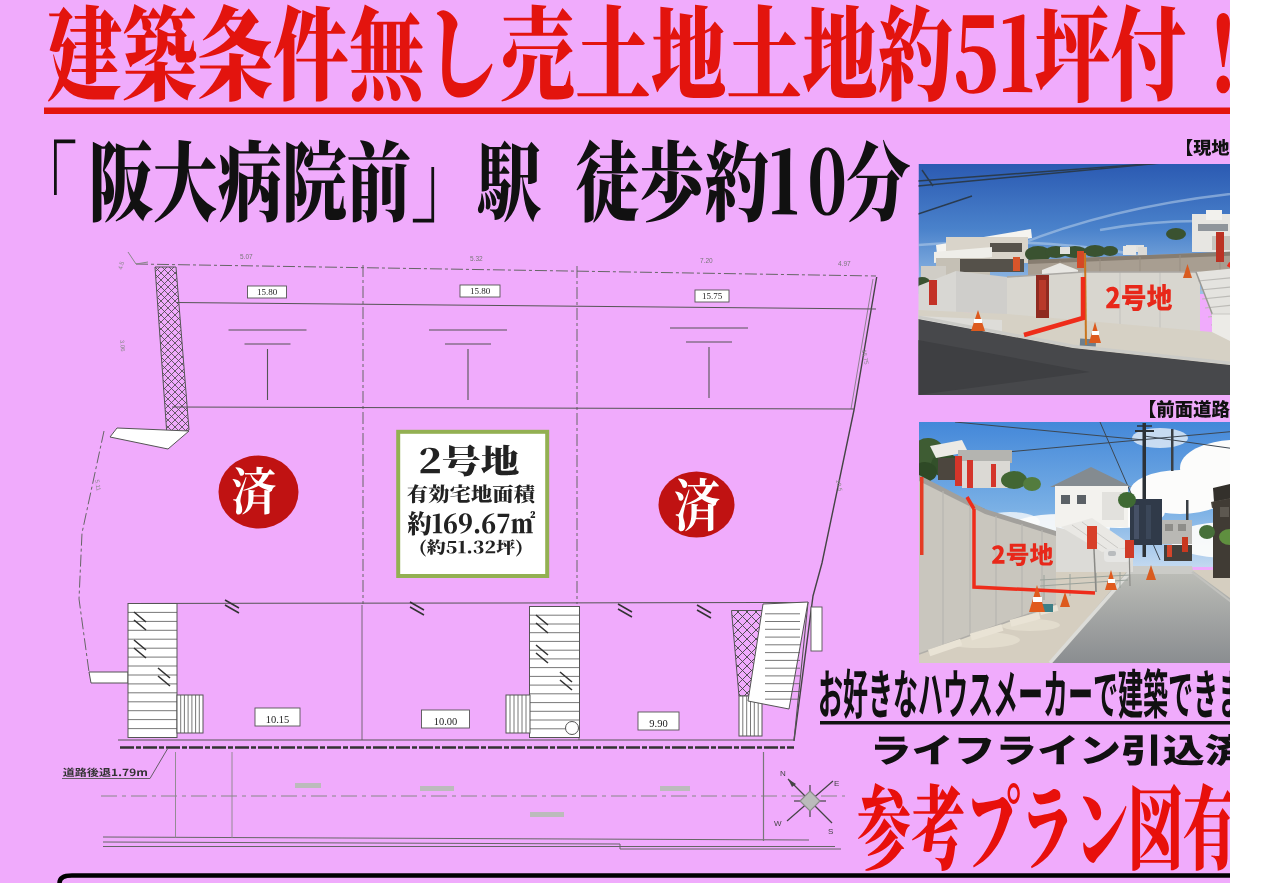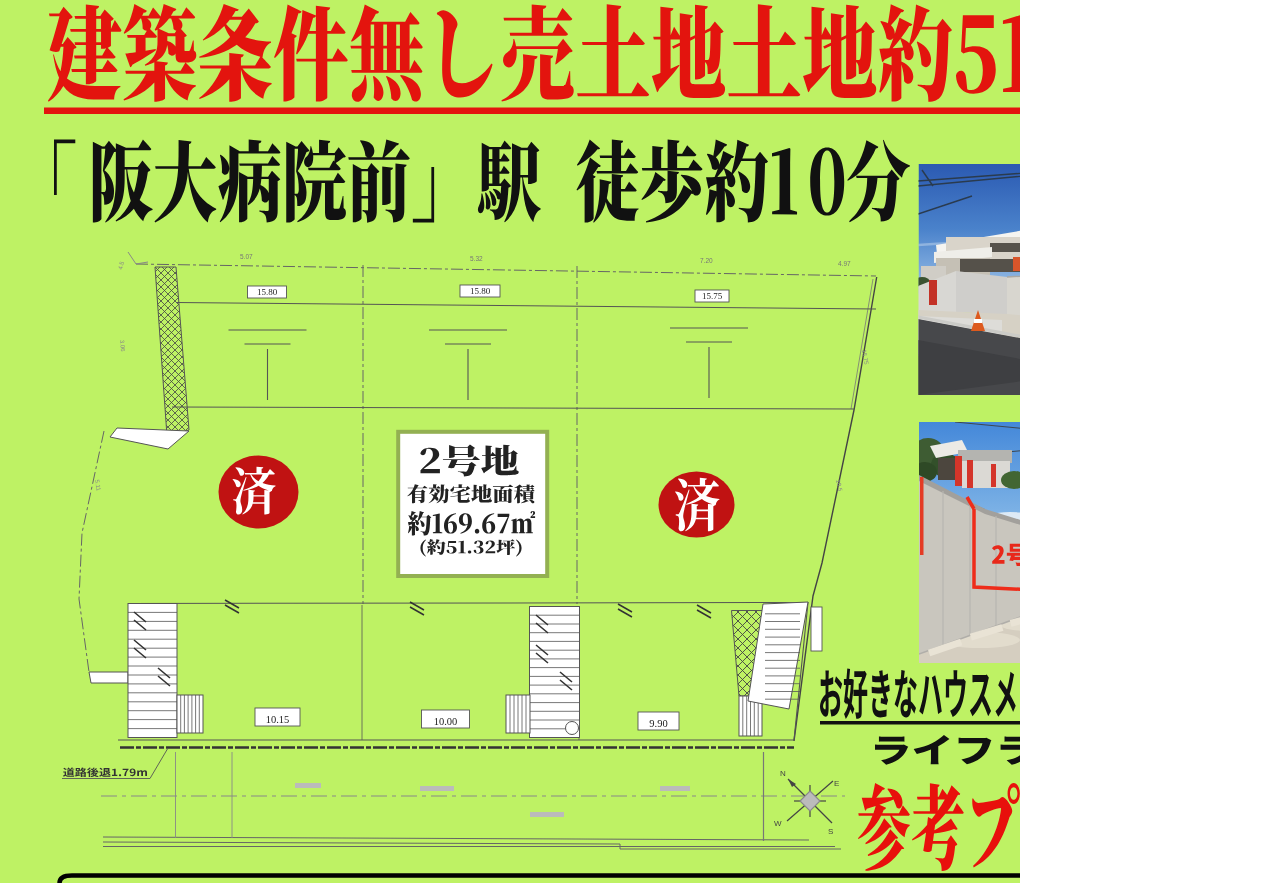--- a/index.html
+++ b/index.html
@@ -1,14 +1,14 @@
 <!DOCTYPE html>
 <html><head><meta charset="utf-8"><style>
 html,body{margin:0;padding:0;background:#fff}
-.page{position:relative;width:1020px;height:883px;overflow:hidden;background:#bef264;font-family:"Liberation Sans",sans-serif}
+.page{position:relative;width:1230px;height:883px;overflow:hidden;background:#f0abfc;font-family:"Liberation Sans",sans-serif}
 </style></head><body>
 <div class="page">
 <svg width="1280" height="883" viewBox="0 0 1280 883">
 <defs>
 <pattern id="xh" width="7" height="7" patternUnits="userSpaceOnUse">
           <path d="M0,0 L7,7 M7,0 L0,7" stroke="#444" stroke-width="0.8"></path>
         </pattern>
 <pattern id="xh2" width="9" height="9" patternUnits="userSpaceOnUse">
           <path d="M0,0 L9,9 M9,0 L0,9" stroke="#444" stroke-width="0.9"></path>
         </pattern>

